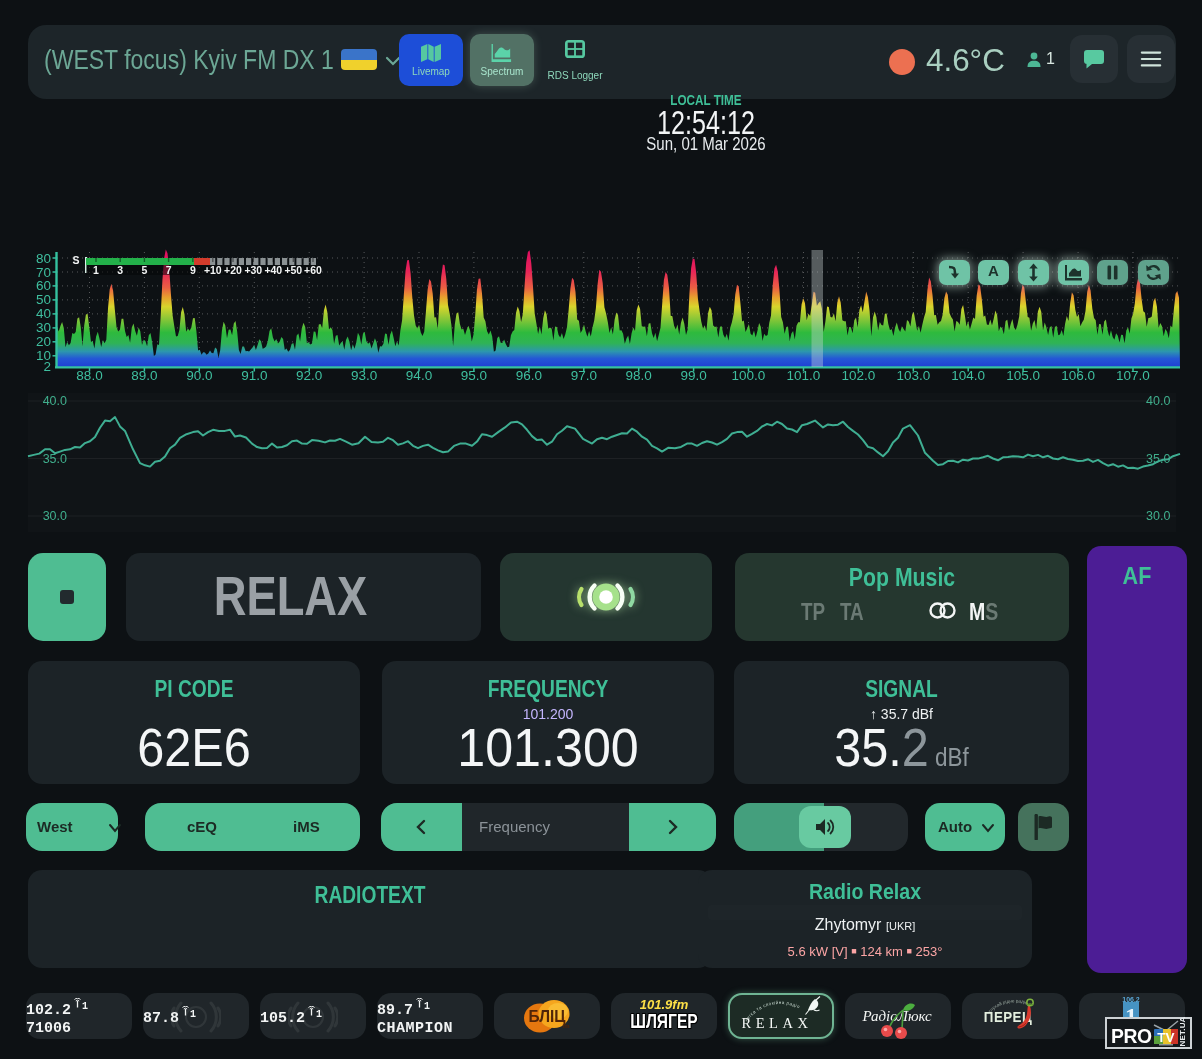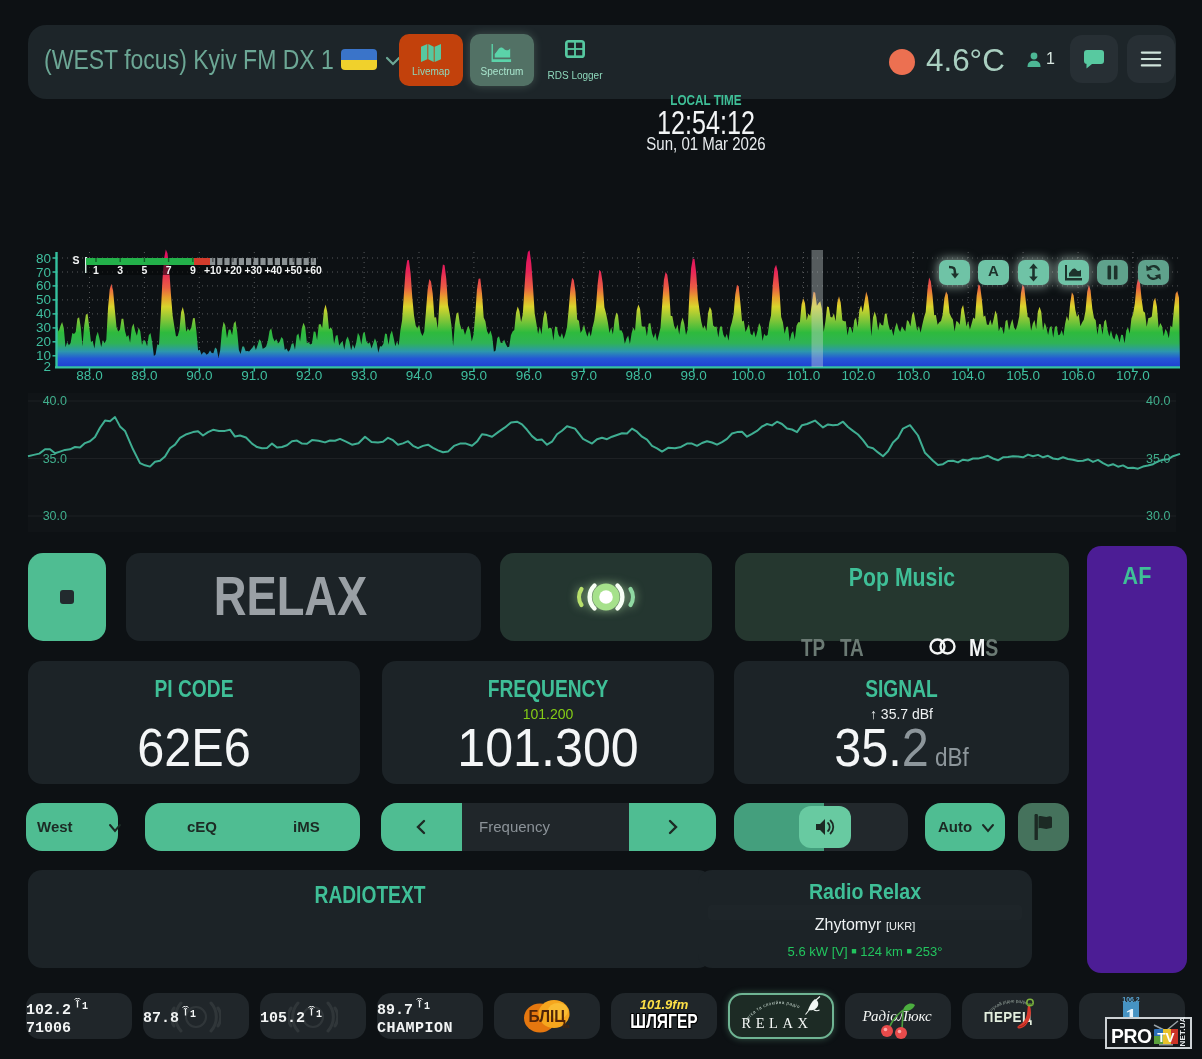--- a/index.html
+++ b/index.html
@@ -28,21 +28,21 @@
 
 <div id="topbar">
   <div class="abs" style="left:16px; top:18px; width:360px; height:36px; color:#6ca795; font-size:28px; line-height:34px; white-space:nowrap; transform:scaleX(0.822); transform-origin:0 50%;">(WEST focus) Kyiv FM DX 1</div>
   <div class="abs" style="left:313px; top:24px; width:36px; height:21px; border-radius:4px; overflow:hidden;">
     <div style="width:100%;height:50%;background:#3a74c9;"></div>
     <div style="width:100%;height:50%;background:#f0d12c;"></div>
   </div>
   <svg class="abs" style="left:357px; top:29px;" width="16" height="14" viewBox="0 0 16 14">
       <path d="M2 4 L8 10 L14 4" stroke="#6ca795" stroke-width="2.2" fill="none" stroke-linecap="round"></path>
     </svg>
-  <div class="topbtn" style="left:371px; background:#c2410c;">
+  <div class="topbtn" style="left:371px; background:#1d4ed8;">
     <svg class="navico" viewBox="0 0 24 22">
         <path d="M1 4 L8 1 L8 18 L1 21 Z M9 1 L15 4 L15 21 L9 18 Z M16 4 L23 1 L23 18 L16 21 Z" fill="#56c8a0"></path>
       </svg>
     <div class="lbl">Livemap</div>
   </div>
   <div class="topbtn" style="left:442px; background:#527165; box-shadow:0 0 10px rgba(190,240,215,0.22);">
     <svg class="navico" viewBox="0 0 24 22">
         <path d="M2 1 L2 18 L22 18 L22 21 L0.5 21 L0.5 1 Z" fill="#5bd3a9"></path>
         <path d="M4 16 L4 12 C7 10 8 5 11 5 C14 5 14 8 17 8 C19 8 20 7 21 6 L21 16 Z" fill="#5bd3a9"></path>
       </svg>
@@ -302,41 +302,41 @@
     <circle cx="33" cy="17" r="13.5" fill="#a6e18b"></circle>
     <circle cx="33" cy="17" r="6.8" fill="#ffffff"></circle>
     <path d="M21.5 5.5 A16 16 0 0 0 21.5 28.5" stroke="#f8fff5" stroke-width="4.4" fill="none" stroke-linecap="round"></path>
     <path d="M44.5 5.5 A16 16 0 0 1 44.5 28.5" stroke="#f8fff5" stroke-width="4.4" fill="none" stroke-linecap="round"></path>
     <path d="M8.5 9 A14.5 14.5 0 0 0 8.5 25" stroke="#b8e06c" stroke-width="4.2" fill="none" stroke-linecap="round"></path>
     <path d="M57.5 9 A14.5 14.5 0 0 1 57.5 25" stroke="#8fd9a2" stroke-width="4.2" fill="none" stroke-linecap="round"></path>
   </svg>
 </div>
 <div class="card" style="left:735px; top:553px; width:334px; height:88px; background:#25372f;">
   <div class="abs ctr tealhead" style="left:0; top:10px; width:100%; font-size:25px; transform:scaleX(0.85);">Pop Music</div>
-  <div class="abs" style="left:0; top:46px; width:100%; height:24px;margin-top:36px;">
+  <div class="abs" style="left:0; top:46px; width:100%; height:24px;">
     <span class="abs" style="left:66px; color:#6b7a74; font-size:23px; font-weight:bold; transform:scaleX(0.82); transform-origin:0 50%;">TP</span>
     <span class="abs" style="left:105px; color:#6b7a74; font-size:23px; font-weight:bold; transform:scaleX(0.82); transform-origin:0 50%;">TA</span>
     <svg class="abs" style="left:194px; top:3px;" width="27" height="17" viewBox="0 0 27 17">
         <circle cx="8.5" cy="8.5" r="7" stroke="#f3f5f5" stroke-width="2.4" fill="none"></circle>
         <circle cx="18.5" cy="8.5" r="7" stroke="#f3f5f5" stroke-width="2.4" fill="none"></circle>
       </svg>
     <span class="abs" style="left:234px; color:#f3f5f5; font-size:23px; font-weight:bold; transform:scaleX(0.85); transform-origin:0 50%;">M<span style="color:#6b7a74;">S</span></span>
   </div>
 </div>
 <div class="card" style="left:1087px; top:546px; width:100px; height:427px; background:#4c1d95;">
   <div class="abs ctr tealhead" style="left:0; top:16px; width:100%; font-size:24px; transform:scaleX(0.9);">AF</div>
 </div>
 
 <div class="card" style="left:28px; top:661px; width:332px; height:123px;">
   <div class="abs ctr tealhead" style="left:0; top:14px; width:100%; font-size:24px; transform:scaleX(0.8);">PI CODE</div>
   <div class="abs ctr" style="left:0; top:59px; width:100%; line-height:54px; color:#f4f6f7; font-size:54px; transform:scaleX(0.9);">62E6</div>
 </div>
 <div class="card" style="left:382px; top:661px; width:332px; height:123px;">
   <div class="abs ctr tealhead" style="left:0; top:14px; width:100%; font-size:24px; transform:scaleX(0.8);">FREQUENCY</div>
-  <div class="abs ctr" style="left:0; top:46px; width:100%; line-height:14px; color:#84cc16; font-size:14px;">101.200</div>
+  <div class="abs ctr" style="left:0; top:46px; width:100%; line-height:14px; color:#c4b5fd; font-size:14px;">101.200</div>
   <div class="abs ctr" style="left:0; top:59px; width:100%; line-height:54px; color:#f4f6f7; font-size:54px; transform:scaleX(0.93);">101.300</div>
 </div>
 <div class="card" style="left:734px; top:661px; width:335px; height:123px;">
   <div class="abs ctr tealhead" style="left:0; top:14px; width:100%; font-size:24px; transform:scaleX(0.8);">SIGNAL</div>
   <div class="abs ctr" style="left:0; top:46px; width:100%; line-height:14px; color:#eef1f2; font-size:14px;">↑ 35.7 dBf</div>
   <div class="abs ctr" style="left:0; top:59px; width:100%; line-height:54px; transform:scaleX(0.9); white-space:nowrap;"><span style="color:#f4f6f7; font-size:54px;">35.</span><span style="color:#8d969b; font-size:54px;">2</span><span style="color:#8d969b; font-size:25px;"> dBf</span></div>
 </div>
 
 <div class="grn" style="left:26px; width:92px;">
   <span class="dtxt abs" style="left:11px; top:15px;">West</span>
@@ -361,41 +361,41 @@
 </div>
 <div class="grn" style="left:734px; width:174px; background:#22282c;">
   <div class="abs" style="left:0; top:0; width:90px; height:48px; background:#449f7d; border-radius:16px 0 0 16px;"></div>
   <div class="abs" style="left:65px; top:3px; width:52px; height:42px; background:#68caa1; border-radius:12px;">
     <svg class="abs" style="left:15px; top:11px;" width="22" height="20" viewBox="0 0 22 20">
         <path d="M2 7 H6 L11 2 V18 L6 13 H2 Z" fill="#1c2a24"></path>
         <path d="M14 6 A5.5 5.5 0 0 1 14 14 M16.5 3.5 A9 9 0 0 1 16.5 16.5" stroke="#1c2a24" stroke-width="1.8" fill="none" stroke-linecap="round"></path>
       </svg>
   </div>
 </div>
-<div class="grn" style="left:925px; width:80px;">
+<div class="grn" style="left:925px; width:80px;border-radius:15px;">
   <span class="dtxt abs" style="left:13px; top:15px;">Auto</span>
   <svg class="abs" style="left:56px; top:20px;" width="14" height="10" viewBox="0 0 14 10">
       <path d="M2 2 L7 8 L12 2" stroke="#1c2a24" stroke-width="2" fill="none" stroke-linecap="round"></path>
     </svg>
 </div>
 <div class="abs" style="left:1018px; top:803px; width:51px; height:48px; background:#45725c; border-radius:14px;">
   <svg class="abs" style="left:16px; top:11px;" width="20" height="26" viewBox="0 0 20 26">
       <line x1="2.2" y1="1.5" x2="2.2" y2="25" stroke="#1c2a24" stroke-width="3.4" stroke-linecap="round"></line>
       <path d="M4.5 2.5 C8 1 11 4 14.5 2.5 C16.5 1.7 18 2.5 18 4 V13 C18 14.5 16.5 13.7 14.5 14.5 C11 16 8 13 4.5 14.5 Z" fill="#1c2a24"></path>
     </svg>
 </div>
 
 <div class="card" style="left:28px; top:870px; width:684px; height:98px;padding-left:20px;">
   <div class="abs ctr tealhead" style="left:0; top:11px; width:100%; font-size:24px; transform:scaleX(0.8);">RADIOTEXT</div>
 </div>
 <div class="card" style="left:698px; top:870px; width:334px; height:98px;">
   <div class="abs ctr tealhead" style="left:0; top:9px; width:100%; font-size:22px; transform:scaleX(0.89);">Radio Relax</div>
   <div class="abs" style="left:10px; top:35px; width:314px; height:15px; background:rgba(255,255,255,0.012); border-radius:3px;"></div>
   <div class="abs ctr" style="left:0; top:47px; width:100%; line-height:16px; color:#eef1f2; font-size:16px;">Zhytomyr <span style="font-size:11px;">[UKR]</span></div>
-  <div class="abs ctr" style="left:0; top:75px; width:100%; line-height:13px; color:#22c55e; font-size:13px;">5.6 kW [V] <span style="font-size:9px; vertical-align:2px;">■</span> 124 km <span style="font-size:9px; vertical-align:2px;">■</span> 253°</div>
+  <div class="abs ctr" style="left:0; top:75px; width:100%; line-height:13px; color:#fca5a5; font-size:13px;">5.6 kW [V] <span style="font-size:9px; vertical-align:2px;">■</span> 124 km <span style="font-size:9px; vertical-align:2px;">■</span> 253°</div>
 </div>
 
 <div class="logobtn" style="left:26px;">
     <div class="stntxt mono" style="margin-top:4px;">102.2<svg width="9" height="10" viewBox="0 0 9 10" style="vertical-align:6px; margin-left:2px;">
         <line x1="4.5" y1="3" x2="4.5" y2="9.5" stroke="#f2f4f4" stroke-width="1.3"></line>
         <path d="M1.5 1.5 A4.2 4.2 0 0 1 7.5 1.5 M2.8 3 A2.4 2.4 0 0 1 6.2 3" stroke="#f2f4f4" stroke-width="1" fill="none"></path>
       </svg><span style="font-size:10px; vertical-align:5px;">1</span></div>
     <div class="stntxt mono" style="margin-top:-2px;">71006</div>
   </div>
 <div class="logobtn" style="left:143px;">

